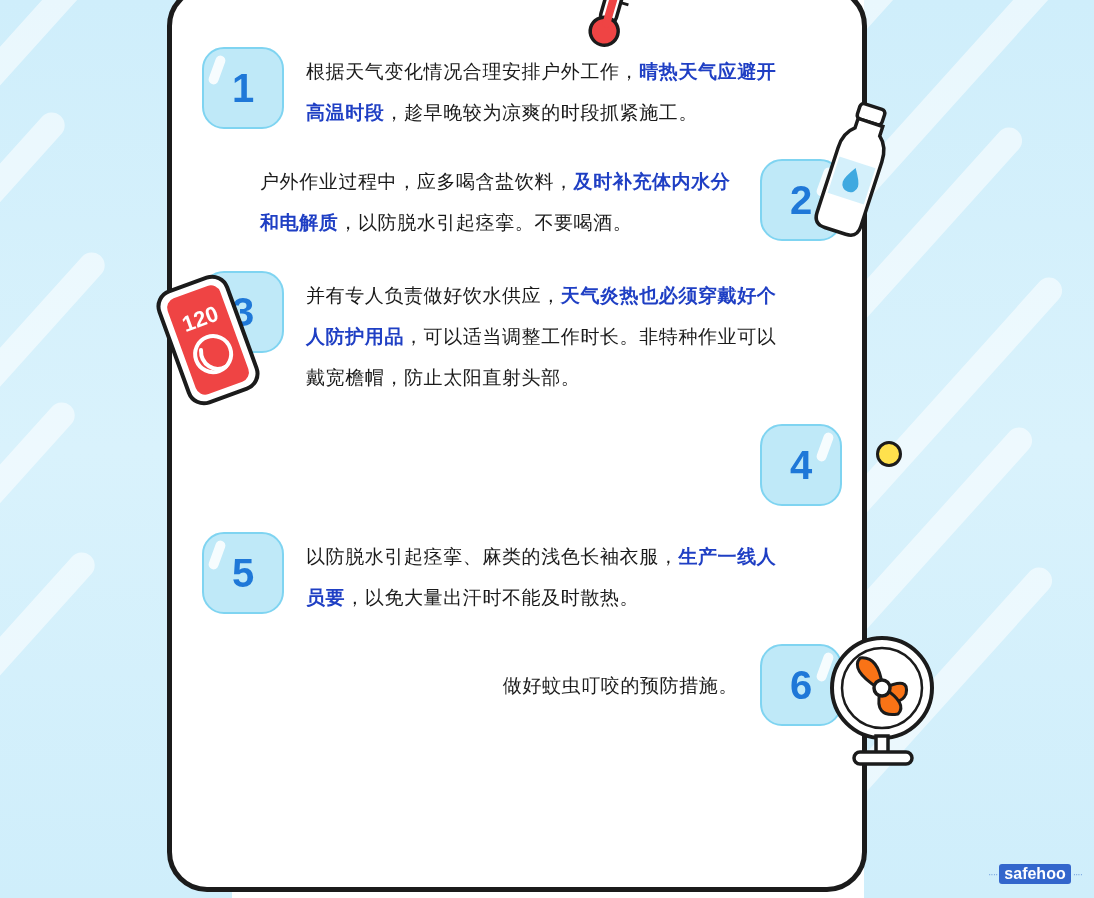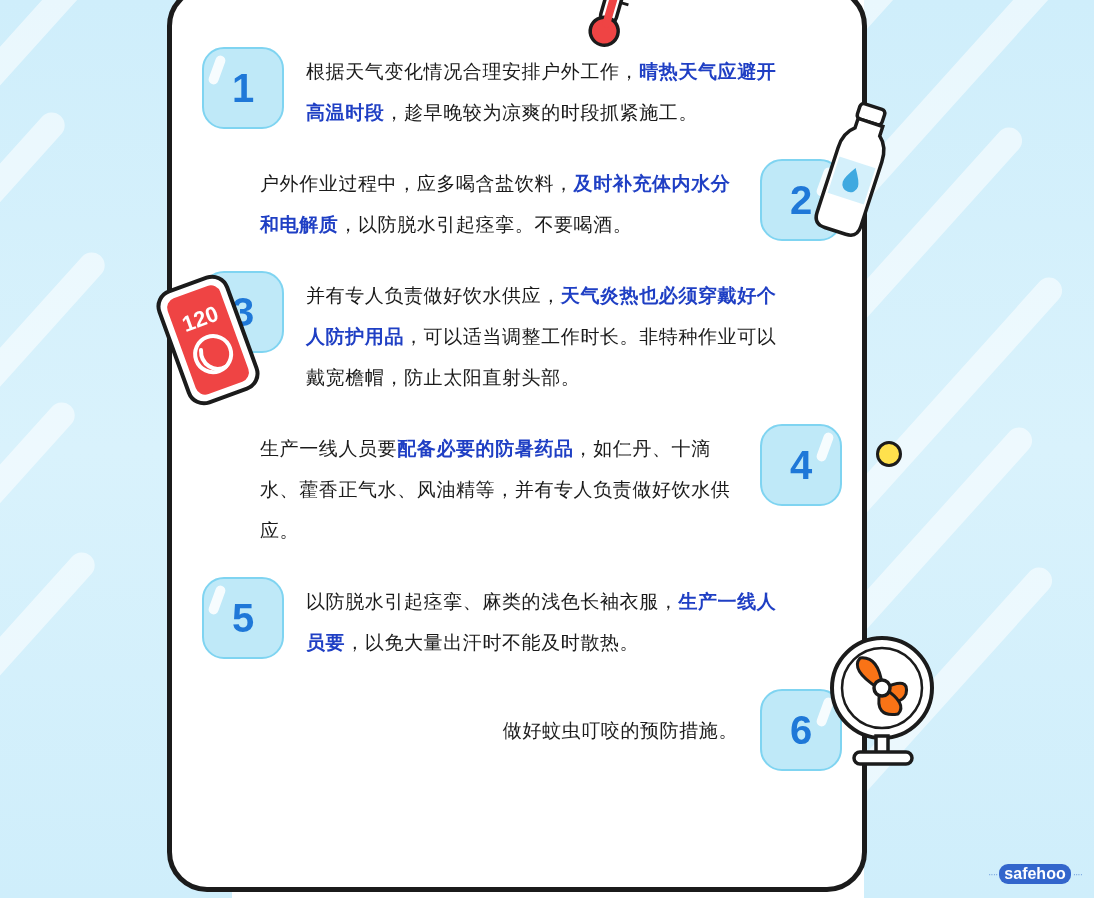--- a/index.html
+++ b/index.html
@@ -130,20 +130,21 @@
     max-width: 478px;
   }
   .item:not(.right) .text {
     margin-left: 22px;
     padding-top: 4px;
   }
   .item.right .text {
     margin-right: 22px;
     padding-top: 4px;
     text-align: left;
+    font-family: Liberation Mono, monospace;
   }
   .hl {
     color: #1f3fc4;
     font-weight: bold;
   }
   .item-6 {
     display: flex;
     align-items: center;
     justify-content: flex-end;
     margin-top: 12px;
@@ -219,21 +220,21 @@
     color: #7ba7e0;
     letter-spacing: -1px;
     font-size: 10px;
   }
   .logo .word {
     background: #3366cc;
     color: #ffffff;
     font-weight: bold;
     font-size: 16px;
     padding: 1px 5px;
-    border-radius: 9px;
+    border-radius: 3px;
     margin: 0 2px;
     font-family: "Liberation Sans", sans-serif;
   }
 </style>
 </head>
 <body>
 
 <div class="poster">
 
   <div class="left-band">
@@ -274,23 +275,20 @@
 
         <div class="item">
           <div class="badge">3</div>
           <div class="text">
             <span>并有专人负责做好饮水供应，</span><span class="hl">天气炎热也必须穿戴好个人防护用品</span><span>，可以适当调整工作时长。非特种作业可以戴宽檐帽，防止太阳直射头部。</span>
           </div>
         </div>
 
         <div class="item right">
           <div class="badge right">4</div>
-          <div class="text">
-            <span>生产一线人员要</span><span class="hl">配备必要的防暑药品</span><span>，如仁丹、十滴水、藿香正气水、风油精等，并有专人负责做好饮水供应。</span>
-          </div>
         </div>
 
         <div class="item">
           <div class="badge">5</div>
           <div class="text">
             <span>以防脱水引起痉挛、麻类的浅色长袖衣服，</span><span class="hl">生产一线人员要</span><span>，以免大量出汗时不能及时散热。</span>
           </div>
         </div>
 
         <div class="item-6">

